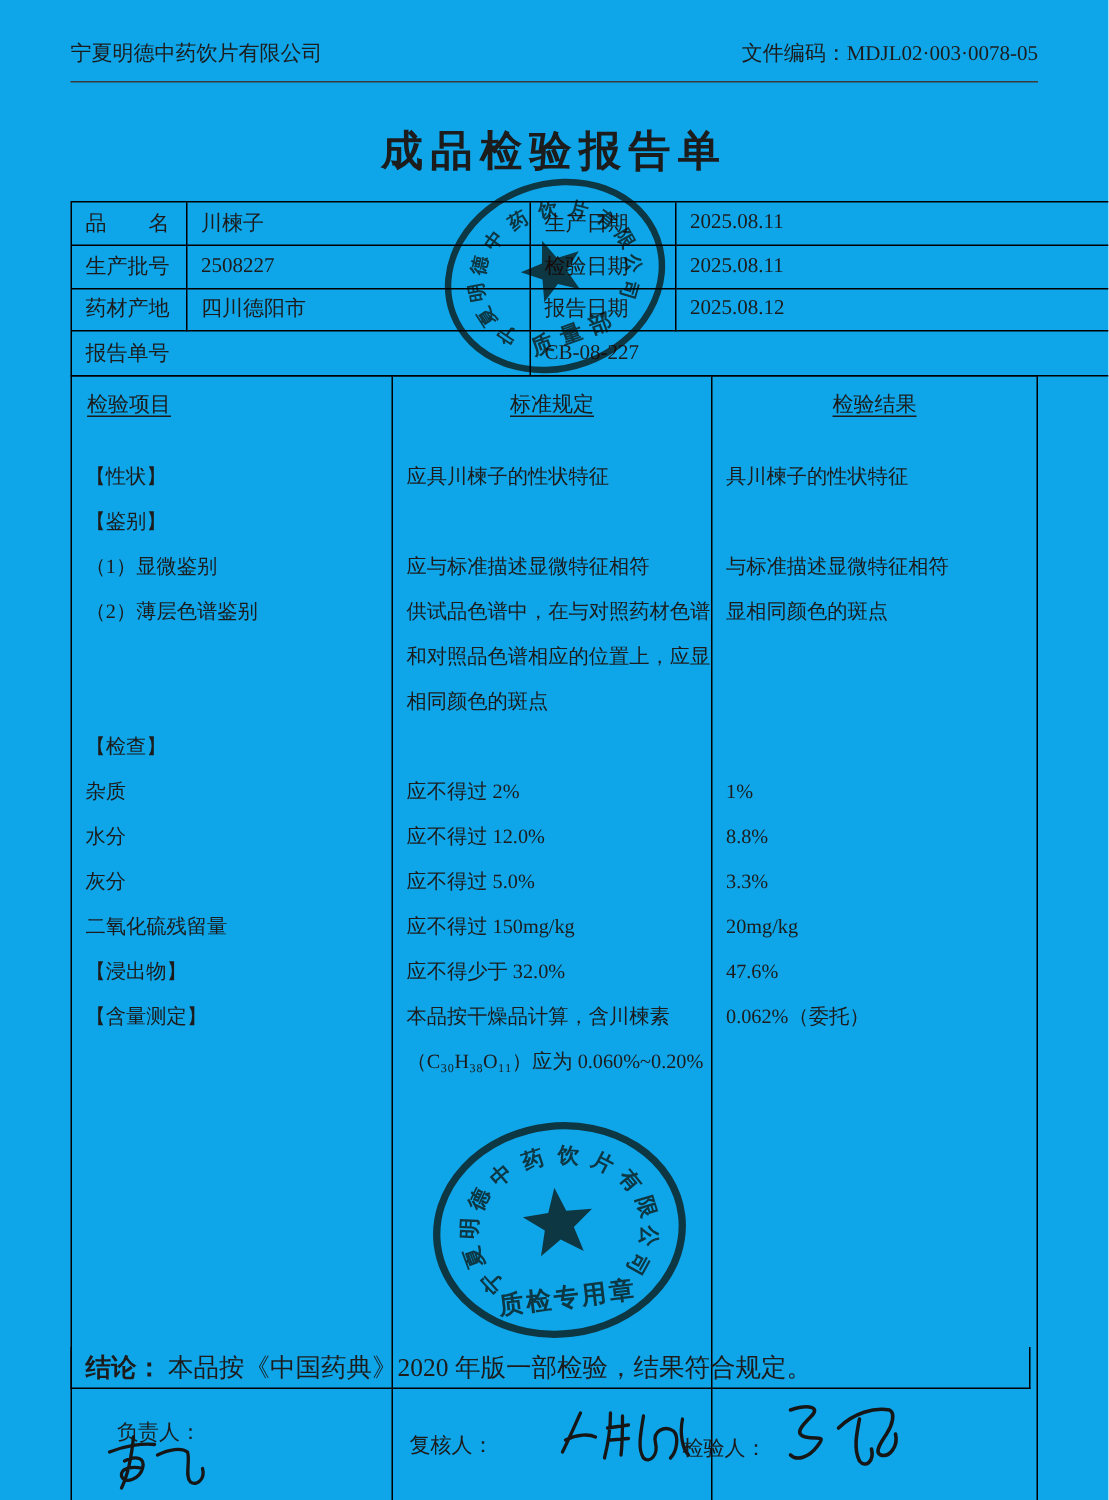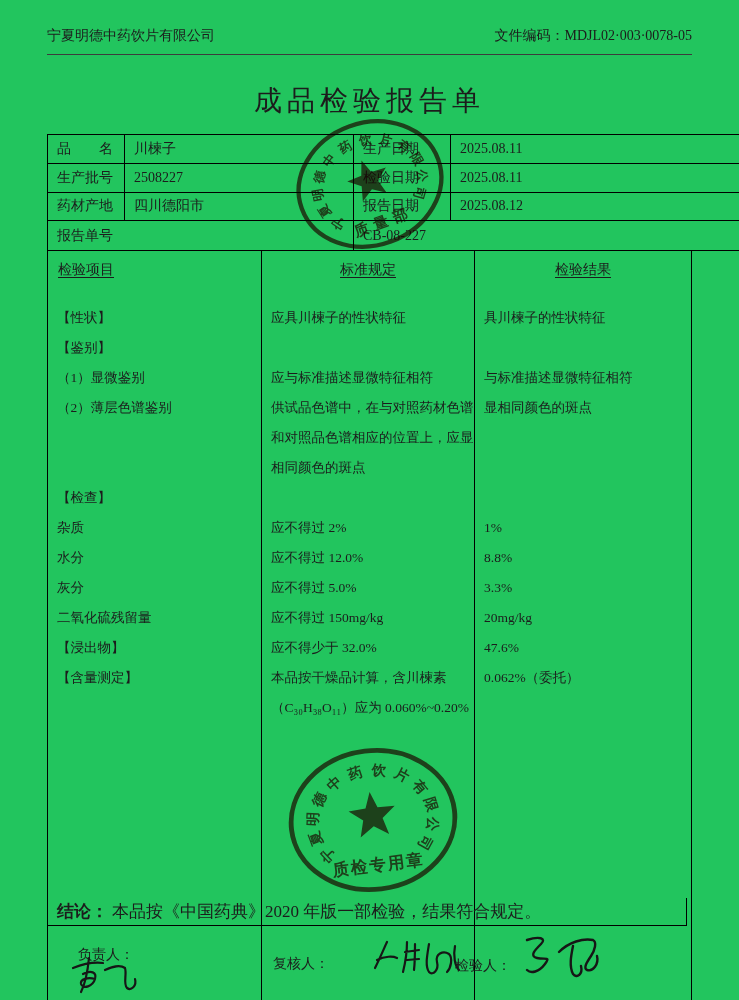--- a/index.html
+++ b/index.html
@@ -1,23 +1,23 @@
 <!DOCTYPE html>
 <html><head>
 <meta charset="utf-8">
 <style>
   html,body{margin:0;padding:0;background:#ffffff;}
-  .page{position:relative;width:739px;height:1000px;background:#22c55e;overflow:hidden;
+  .page{position:relative;width:739px;height:1000px;background:#0ea5e9;overflow:hidden;
         font-family:"Liberation Serif","DejaVu Serif",serif;color:#1c1c1c;}
   
   .hdr{position:absolute;top:27px;left:47px;width:645px;display:flex;
        justify-content:space-between;font-size:14px;white-space:nowrap;}
   .hdr-rule{position:absolute;top:54px;left:47px;width:645px;border-top:1.5px solid #3c3c3c;}
   .title{position:absolute;top:82px;left:0;width:100%;text-align:center;margin:0;
-         font-size:28px;font-weight:normal;letter-spacing:5px;}
+         font-size:28px;font-weight:bold;letter-spacing:5px;}
   
   .info{position:absolute;top:134px;left:47px;width:712px;height:117px;box-sizing:border-box;
         border:1.6px solid #000;display:grid;grid-template-columns:77px 229px 97px 1fr;
         grid-template-rows:repeat(4,1fr);font-size:14px;}
   .info .cell{display:flex;align-items:center;padding-left:9px;box-sizing:border-box;
               border-right:1px solid #000;border-bottom:1px solid #000;white-space:nowrap;}
   .info .cell.nr{border-right:none;}
   .info .cell.nb{border-bottom:none;}
   .info .span2a{grid-column:1/3;}
   .info .span2b{grid-column:3/5;}

